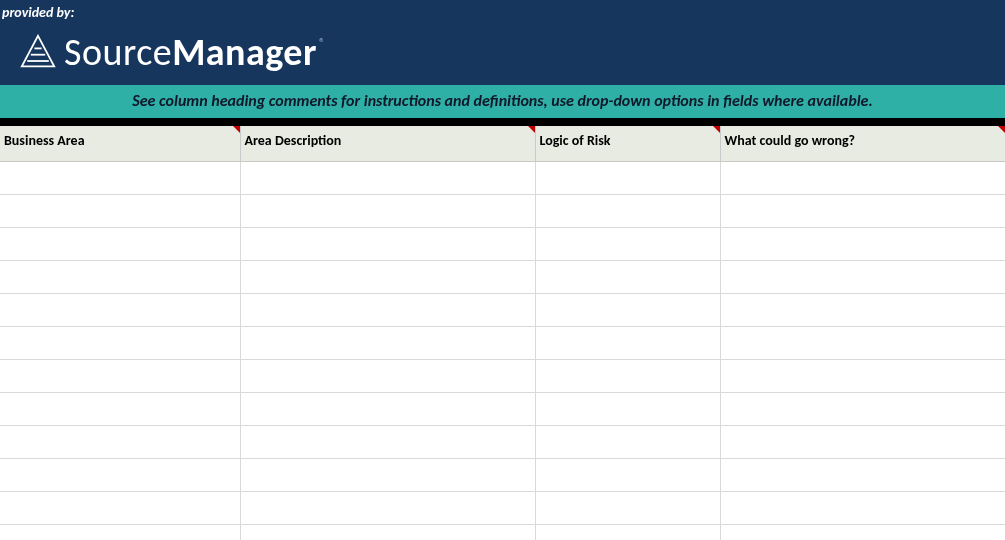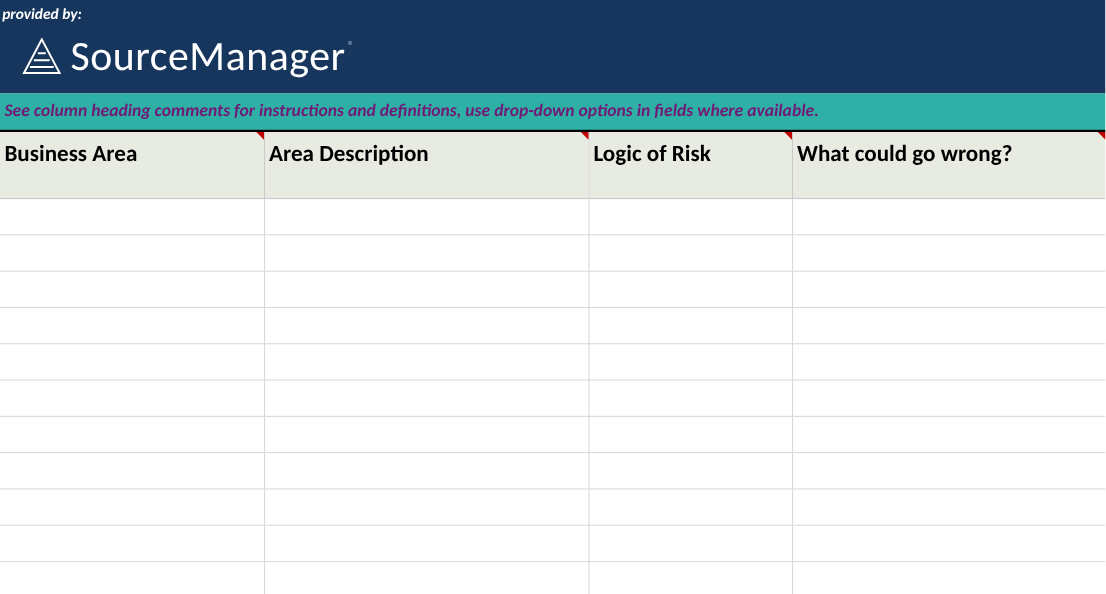--- a/index.html
+++ b/index.html
@@ -31,42 +31,43 @@
   }
   .logo-text .reg {
     font-size: 12px;
     vertical-align: top;
     position: relative;
     top: 6px;
     margin-left: 2px;
     color: #9fb2c9;
   }
   .logo-text .light { font-weight: 300; }
-  .logo-text .bold { font-weight: 400; }
+  .logo-text .bold { font-weight: 700; }
   .instruction-bar {
     background: #2fb0a7;
-    color: #701a75;
+    color: #0f172a;
     font-style: italic;
     font-weight: bold;
     font-size: 16px;
     padding: 6px 4px 8px 4px;
-    border-bottom: 2px solid #000000;
+    border-bottom: 8px solid #000000;
+    text-align: center;
   }
   table {
     border-collapse: collapse;
     width: 100%;
     table-layout: fixed;
   }
   thead th {
     background: #e8ebe2;
     text-align: left;
     font-weight: bold;
-    font-size: 21px;
+    font-size: 14px;
     color: #000;
-    padding: 6px 6px 28px 4px;
+    padding: 6px 6px 12px 4px;
     border-right: 1px solid #c9c9c9;
     border-bottom: 1px solid #c9c9c9;
     position: relative;
   }
   thead th:last-child { border-right: none; }
   .comment-marker {
     position: absolute;
     top: 0; right: 0;
     width: 0; height: 0;
     border-left: 7px solid transparent;

